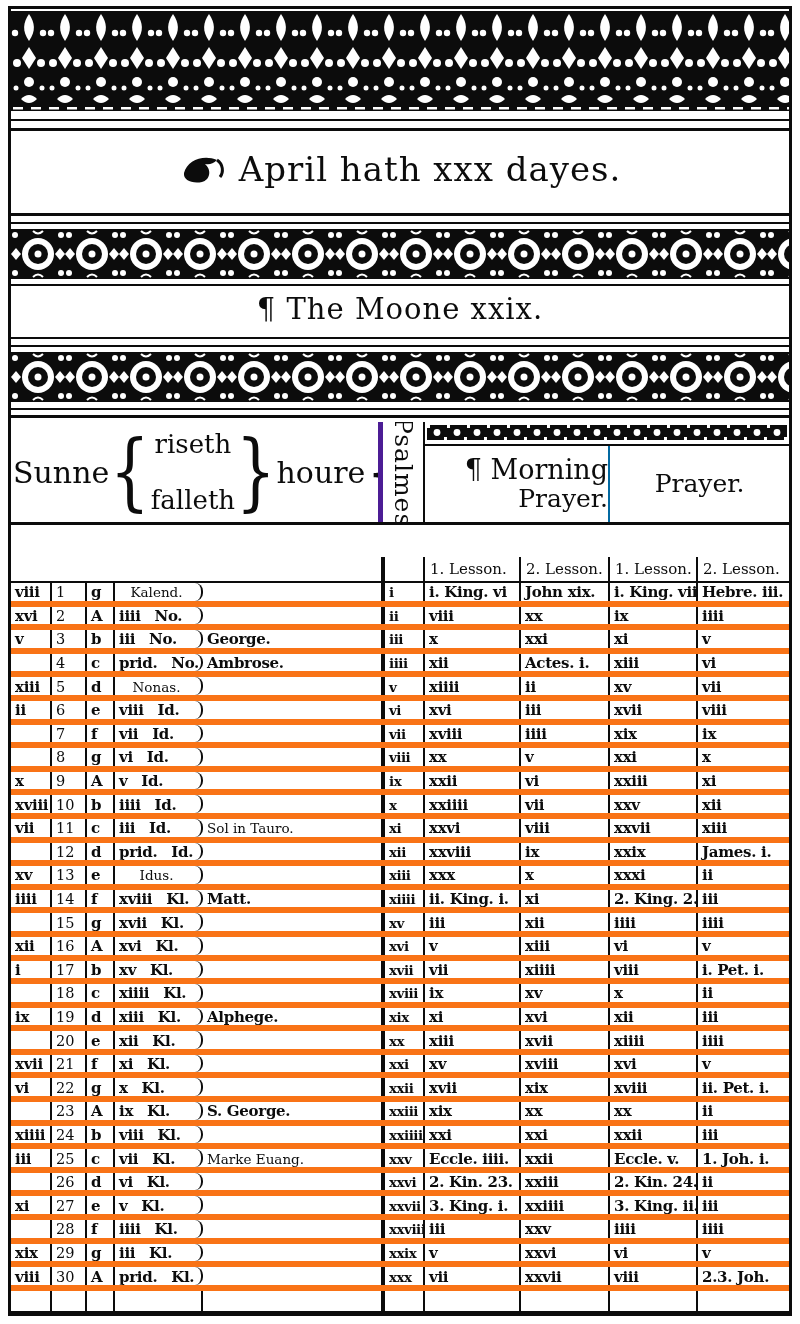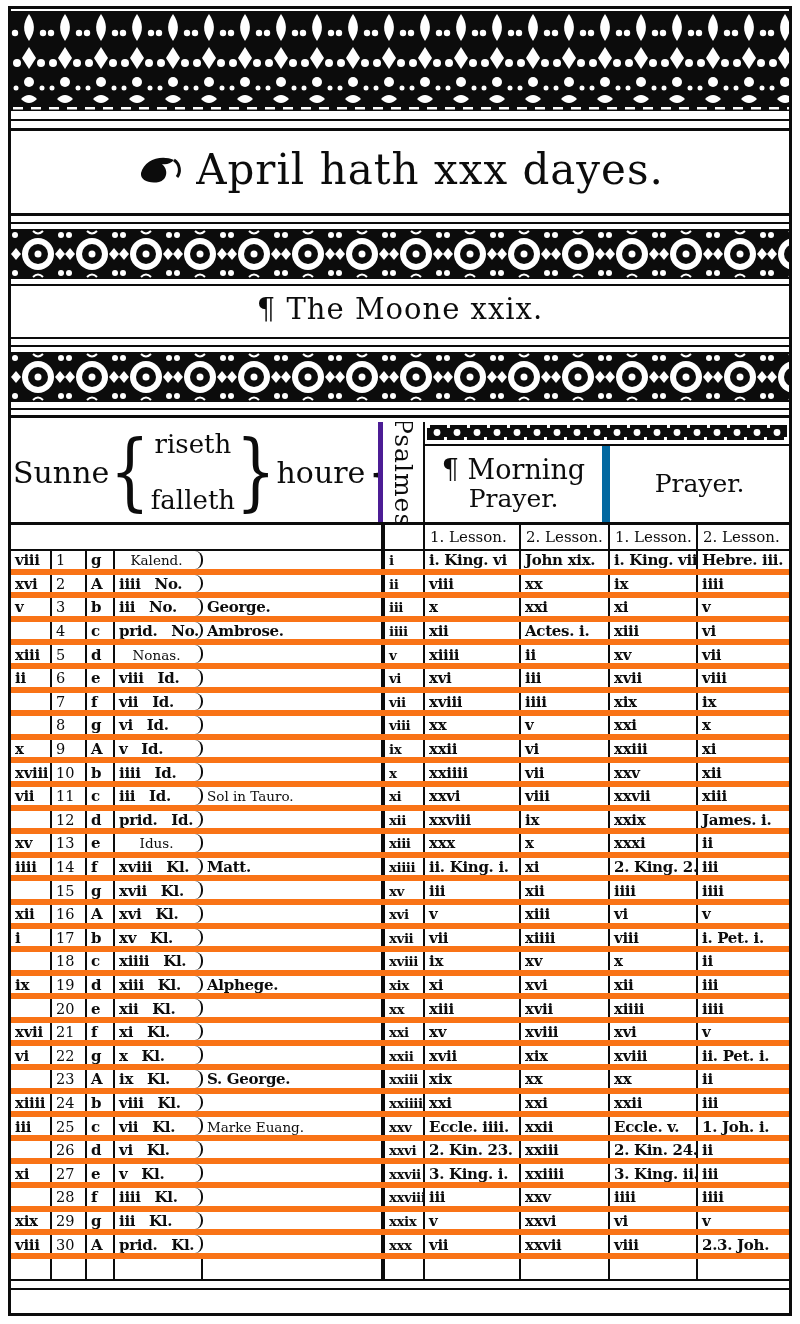--- a/index.html
+++ b/index.html
@@ -11,46 +11,46 @@
   .rule.thick{height:3px;}
 
   
   .band{display:block;width:100%;}
   .band-top{margin-top:2px;height:100px;}
   .band-mid{height:50px;}.mt5{margin-top:5px}.mt6{margin-top:6px}
   .mt7{margin-top:7px}.mt8{margin-top:8px}
 
   
   .title-row{height:76px;display:flex;align-items:center;justify-content:center;gap:14px;}
-  .title-text{font-size:42px;letter-spacing:1px;white-space:nowrap;text-align:center;}
+  .title-text{font-size:34px;letter-spacing:1px;white-space:nowrap;text-align:center;}
   .moone-row{height:46px;display:flex;align-items:center;justify-content:center;}
   .moone-text{font-size:29px;letter-spacing:1px;}
 
   
   .hdr{margin-top:4px;display:grid;grid-template-columns:372px 42px 1fr;height:100px;
        border-bottom:3px solid #0c0c0c;}
   .sun-box{display:flex;align-items:center;border-right:5px solid #4c1d95;overflow:hidden;
            padding-left:2px;}
   .sun-word{font-size:30px;}
   .brace{font-size:84px;font-weight:400;line-height:0.9;transform:scaleX(0.75);margin:0 -6px;}
   .stack{display:flex;flex-direction:column;justify-content:space-between;height:86px;
          font-size:26px;text-align:center;}
   .psalm-head{border-right:2px solid #0c0c0c;display:flex;align-items:center;justify-content:center;
               writing-mode:vertical-rl;font-size:25px;letter-spacing:1px;overflow:hidden;}
   .hdr-right{display:flex;flex-direction:column;overflow:hidden;}
   .hdr-strip{height:15px;margin:3px 2px 4px 2px;}
   .prayer-cols{flex:1;display:grid;grid-template-columns:185px 1fr;border-top:2px solid #0c0c0c;}
   .prayer{display:flex;flex-direction:column;align-items:center;justify-content:center;
           font-size:27px;line-height:1.15;}
   .prayer .sub{font-size:25px;}
-  .prayer.morning{border-right:8px solid #0369a1;}
+  .prayer.morning{border-right:2px solid #0369a1;align-items:flex-end;}
 
   
   .subhdr{display:grid;grid-template-columns:372px 42px 96px 89px 88px 1fr;height:24px;
-          border-bottom:2px solid #0c0c0c;}
+          border-bottom:2px solid #0c0c0c;margin-top:32px;}
   .subhdr>div{border-right:2px solid #0c0c0c;font-size:15px;display:flex;align-items:center;
               padding-left:5px;overflow:hidden;white-space:nowrap;}
   .subhdr>div.ps{border-left:2px solid #0c0c0c;}
   .subhdr>div:last-child{border-right:none;}
 
   
   .cal-row{display:grid;grid-template-columns:41px 35px 28px 88px 180px 42px 96px 89px 88px 1fr;
            height:23.6px;border-bottom:6px solid #f97316;box-sizing:border-box;}
   .c{border-right:2px solid #0c0c0c;padding:1px 3px 0 4px;overflow:hidden;white-space:nowrap;
      display:flex;align-items:center;box-sizing:border-box;}

